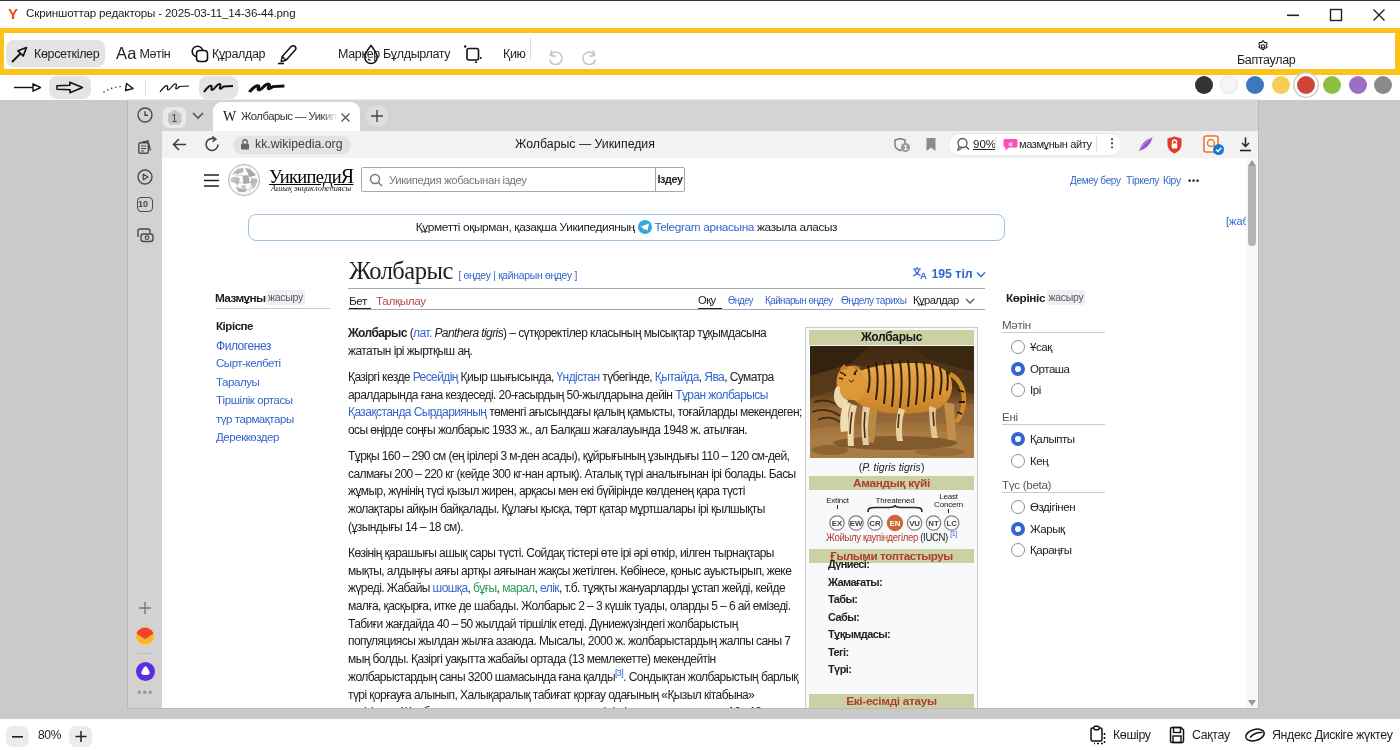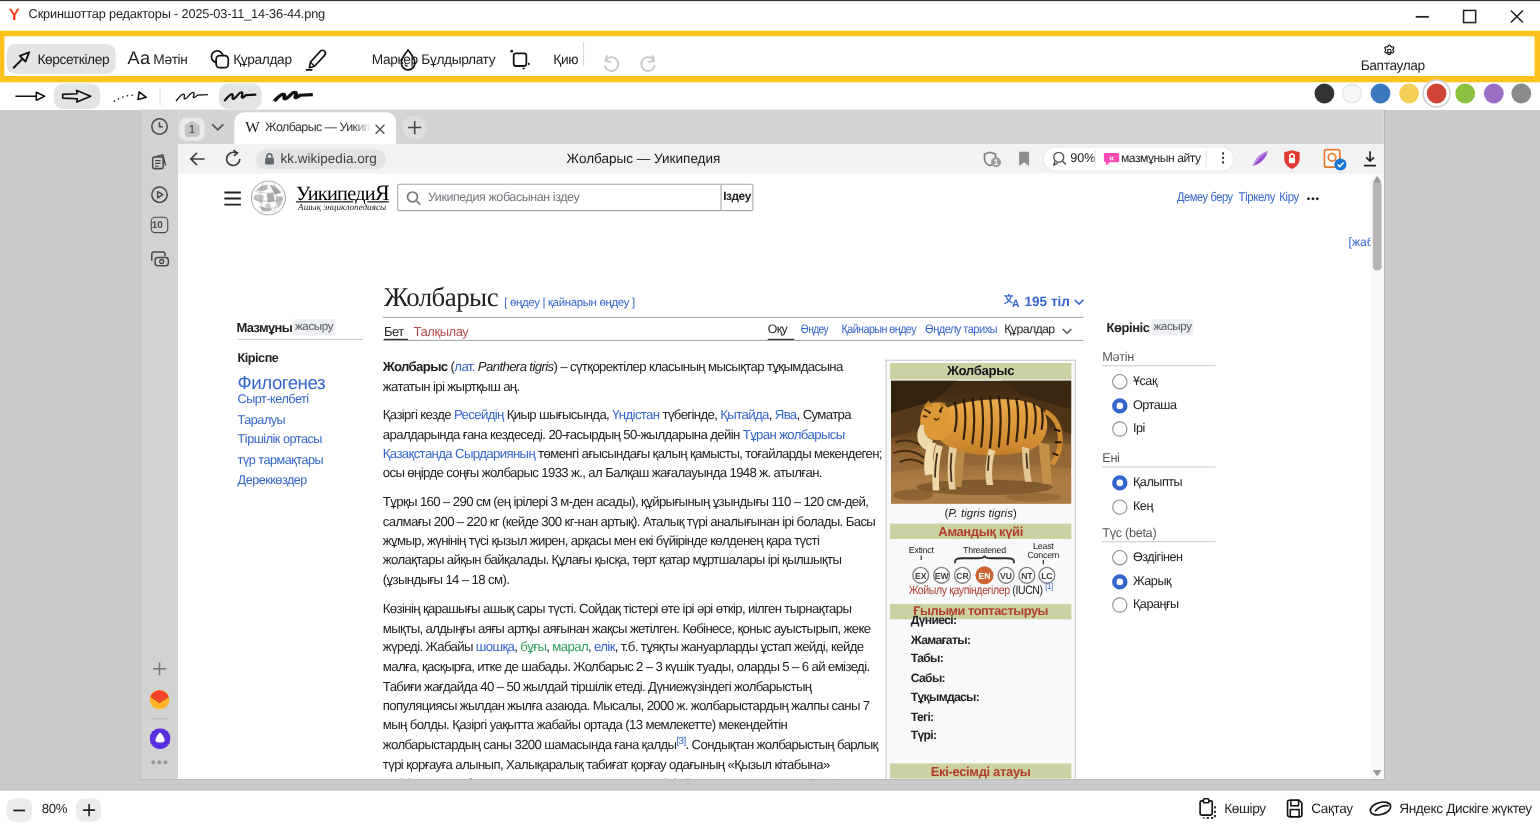--- a/index.html
+++ b/index.html
@@ -246,21 +246,21 @@
         </svg>
       <svg class="abs" style="left:763px; top:6px;" width="12" height="15">
           <path d="M1.5 1 L10.5 1 L10.5 14 L6 10.5 L1.5 14 Z" fill="#8b8b8b"></path>
         </svg>
       <div class="abs" style="left:786px; top:1.5px; width:174px; height:23px; background:#fff; border-radius:12px; border:1px solid #e9e9e9;"></div>
       <svg class="abs" style="left:794px; top:6px;" width="15" height="15" viewBox="0 0 15 15">
           <circle cx="6.5" cy="6" r="4.5" fill="none" stroke="#555" stroke-width="1.3"></circle>
           <path d="M3 9.5 L2 13 L5.5 11.5" fill="none" stroke="#555" stroke-width="1.3"></path>
           <path d="M10 9.5 L13 12.5" stroke="#555" stroke-width="1.4"></path>
         </svg>
-      <div class="abs" style="left:811px; top:6.5px; font-size:11.5px; color:#222;">90%</div>
+      <div class="abs" style="left:811px; top:6.5px; font-size:11.5px; color:#222;text-decoration:underline;">90%</div>
       <div class="abs" style="left:833px; top:5px; width:1px; height:16px; background:#e4e4e4;"></div>
       <svg class="abs" style="left:841px; top:5.5px;" width="15" height="15" viewBox="0 0 15 15">
           <path d="M2 2 L13 2 a1.5 1.5 0 0 1 1.5 1.5 L14.5 9 a1.5 1.5 0 0 1 -1.5 1.5 L6 10.5 L2.5 13.5 L2.5 10.5 a2 2 0 0 1 -2 -2 L0.5 3.5 A1.5 1.5 0 0 1 2 2 Z" fill="#ff4bb5"></path>
           <text x="7.5" y="9.5" font-size="8.5" fill="#fff" text-anchor="middle" font-weight="bold">«</text>
         </svg>
       <div class="abs" style="left:857px; top:7px; font-size:11px; letter-spacing:-0.4px; color:#222;">мазмұнын айту</div>
       <div class="abs" style="left:934px; top:5px; width:1px; height:16px; background:#e4e4e4;"></div>
       <div class="abs" style="left:944px; top:5px; font-size:12px; color:#333; font-weight:bold;">⋮</div>
       <svg class="abs" style="left:975px; top:5px;" width="17" height="17" viewBox="0 0 17 17">
           <path d="M2 15 C4 8 9 3 15.5 1.5 C14 8 9 13 2 15 Z" fill="#9a4fd0"></path>
@@ -315,20 +315,24 @@
               <circle cx="6" cy="6" r="4.5" fill="none" stroke="#72777d" stroke-width="1.5"></circle>
               <path d="M9.5 9.5 L13 13" stroke="#72777d" stroke-width="1.5"></path>
             </svg>
         <div class="abs" style="left:27px; top:6px; font-size:11.4px; letter-spacing:-0.4px; color:#72777d;">Уикипедия жобасынан іздеу</div>
         <div class="abs" style="right:0; top:0; width:29px; height:23px; border-left:1px solid #a2a9b1; font-size:10.8px; letter-spacing:-0.4px; font-weight:bold; color:#202122; text-align:center; line-height:23px;">Іздеу</div>
       </div>
       <div class="abs" style="left:908px; top:16px; font-size:11.5px; letter-spacing:-0.4px; transform:scaleX(0.87); transform-origin:0 0;"><a class="wlink">Демеу беру</a></div>
           <div class="abs" style="left:964px; top:16px; font-size:11.5px; letter-spacing:-0.4px; transform:scaleX(0.9); transform-origin:0 0;"><a class="wlink">Тіркелу</a></div>
           <div class="abs" style="left:1001px; top:16px; font-size:11.5px; letter-spacing:-0.4px; transform:scaleX(0.9); transform-origin:0 0;"><a class="wlink">Кіру</a></div>
           <div class="abs" style="left:1026px; top:18px; color:#202122; font-weight:bold; font-size:9px; letter-spacing:0.8px;">•••</div>
+      <div class="abs" style="left:86px; top:56px; width:757px; height:27px; border:1px solid #9fc3e0; border-radius:8px; text-align:center; font-size:11.8px; letter-spacing:-0.35px; color:#202122; line-height:25px;">Құрметті оқырман, қазақша Уикипедияның&nbsp;<svg width="14" height="14" viewBox="0 0 14 14" style="vertical-align:-2.5px;">
+              <circle cx="7" cy="7" r="7" fill="#34a7de"></circle>
+              <path d="M2.5 6.8 L11 3.5 L9.5 10.8 L6.8 8.8 L5.5 10.2 L5.2 7.9 Z" fill="#fff"></path>
+            </svg>&nbsp;<a class="wlink">Telegram арнасына</a>&nbsp;жазыла аласыз</div>
       <div class="abs" style="left:1016px; top:57px; font-size:11px;margin-left:48px;"><a class="wlink">[жабу]</a></div>
 
       <div class="abs" style="left:187px; top:99px; font-family:'Liberation Serif',serif; font-size:24.5px; letter-spacing:-0.5px; color:#202122;">Жолбарыс&nbsp;<span style="font-size:10.4px; letter-spacing:-0.3px; font-family:'Liberation Sans',sans-serif; color:#36c;">[ <a class="wlink">өңдеу</a> | <a class="wlink">қайнарын өңдеу</a> ]</span></div>
       <div class="abs" style="left:750px; top:108px; font-size:12.3px; color:#36c;"><svg width="16" height="14" viewBox="0 0 16 14" style="vertical-align:-2px;">
               <g stroke="#36c" stroke-width="1.2" fill="none">
                 <path d="M1 3 L9 3 M5 1 L5 3 M2.5 3 C3.5 6.5 6 8.5 8.5 9.5 M7.5 3 C6.5 6.5 4 9 1 10"></path>
               </g>
               <text x="8" y="13" font-size="9.5" fill="#36c" font-weight="bold">A</text>
             </svg> <b>195 тіл</b> <svg width="10" height="7">
               <path d="M1 1.5 L5 5.5 L9 1.5" fill="none" stroke="#36c" stroke-width="1.4"></path>
@@ -345,21 +349,21 @@
           <svg class="abs" style="left:803px; top:140px;" width="10" height="7">
             <path d="M1 1 L5 5 L9 1" fill="none" stroke="#555" stroke-width="1.3"></path>
           </svg>
       <div class="abs" style="left:536px; top:149.5px; width:24px; height:2px; background:#202122;"></div>
       <div class="abs" style="left:186px; top:151px; width:637px; height:1px; background:#a2a9b1;"></div>
 
       <div class="abs" style="left:53px; top:133px; font-size:11.8px; letter-spacing:-0.6px; font-weight:bold; color:#202122;">Мазмұны</div>
       <div class="abs" style="left:104px; top:132px; width:39px; height:15px; background:#edeff2; border-radius:3px; font-size:10.5px; letter-spacing:-0.3px; color:#54595d; text-align:center; line-height:15px;">жасыру</div>
       <div class="abs" style="left:54px; top:150px; width:114px; height:1px; background:#c8ccd1;"></div>
       <div class="abs" style="left:54px; top:162px; font-size:11.5px; letter-spacing:-0.45px; font-weight:bold; color:#202122;">Кіріспе</div>
-      <div class="abs" style="left:54px; top:180.5px; font-size:17px; letter-spacing:-0.45px;"><a class="wlink">Филогенез</a></div>
+      <div class="abs" style="left:54px; top:180.5px; font-size:12px; letter-spacing:-0.45px;"><a class="wlink">Филогенез</a></div>
       <div class="abs" style="left:54px; top:199px; font-size:11.5px; letter-spacing:-0.45px;"><a class="wlink">Сырт-келбеті</a></div>
       <div class="abs" style="left:54px; top:217.5px; font-size:11.5px; letter-spacing:-0.45px;"><a class="wlink">Таралуы</a></div>
       <div class="abs" style="left:54px; top:236px; font-size:11.5px; letter-spacing:-0.45px;"><a class="wlink">Тіршілік ортасы</a></div>
       <div class="abs" style="left:54px; top:254.5px; font-size:11.5px; letter-spacing:-0.45px;"><a class="wlink">түр тармақтары</a></div>
       <div class="abs" style="left:54px; top:273px; font-size:11.5px; letter-spacing:-0.45px;"><a class="wlink">Дереккөздер</a></div>
 
       <div class="abs" style="left:844px; top:133px; font-size:11.8px; letter-spacing:-0.4px; font-weight:bold; color:#202122;">Көрініс</div>
       <div class="abs" style="left:885px; top:132px; width:38px; height:15px; background:#edeff2; border-radius:3px; font-size:10.5px; letter-spacing:-0.3px; color:#54595d; text-align:center; line-height:15px;">жасыру</div>
       <div class="abs plabel" style="left:840px; top:160px;">Мәтін</div>
       <div class="abs" style="left:840px; top:173.5px; width:103px; height:1px; background:#c8ccd1;"></div>

